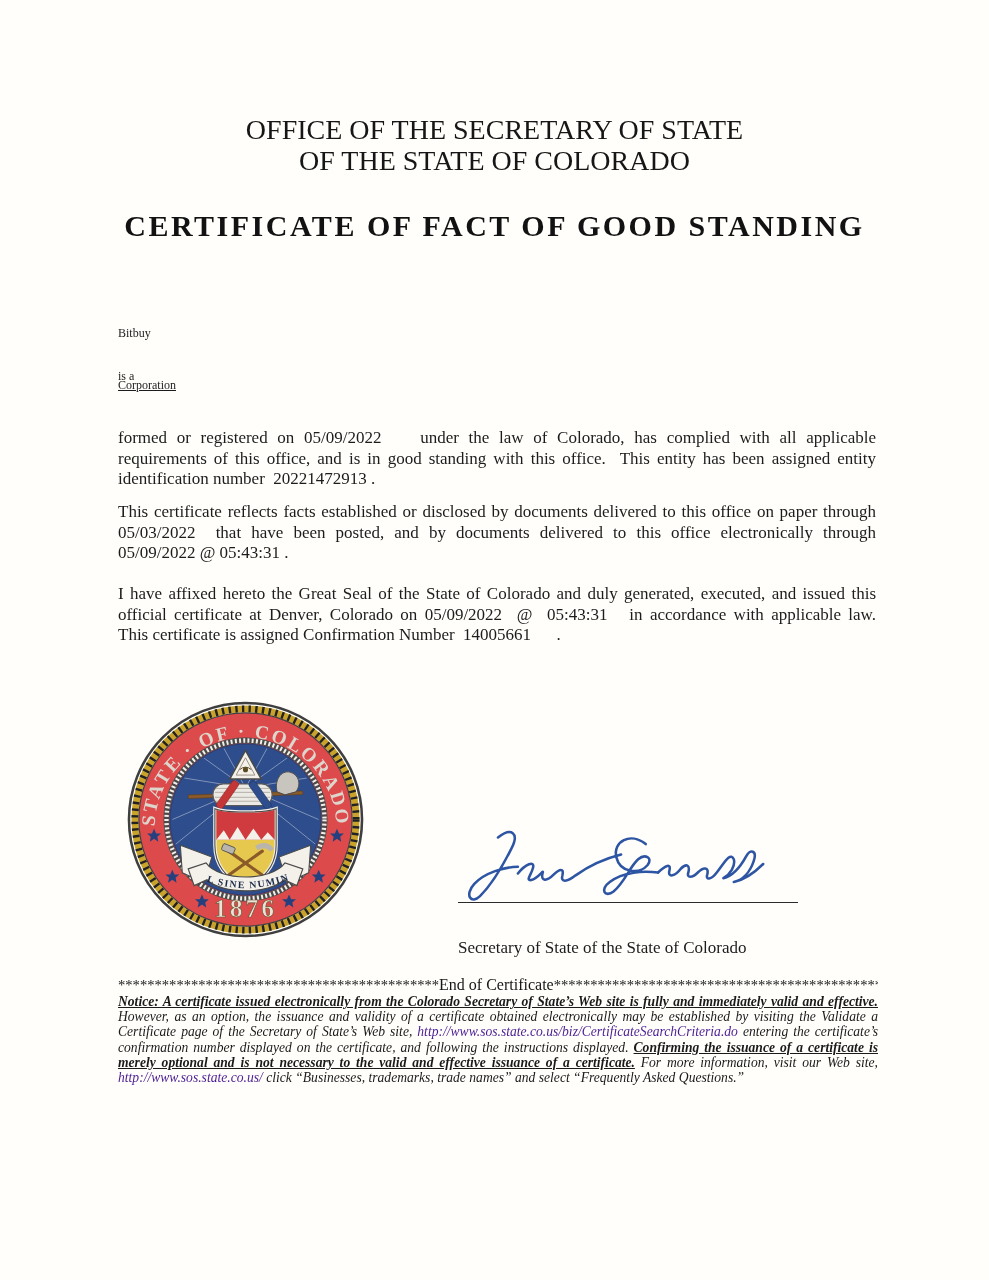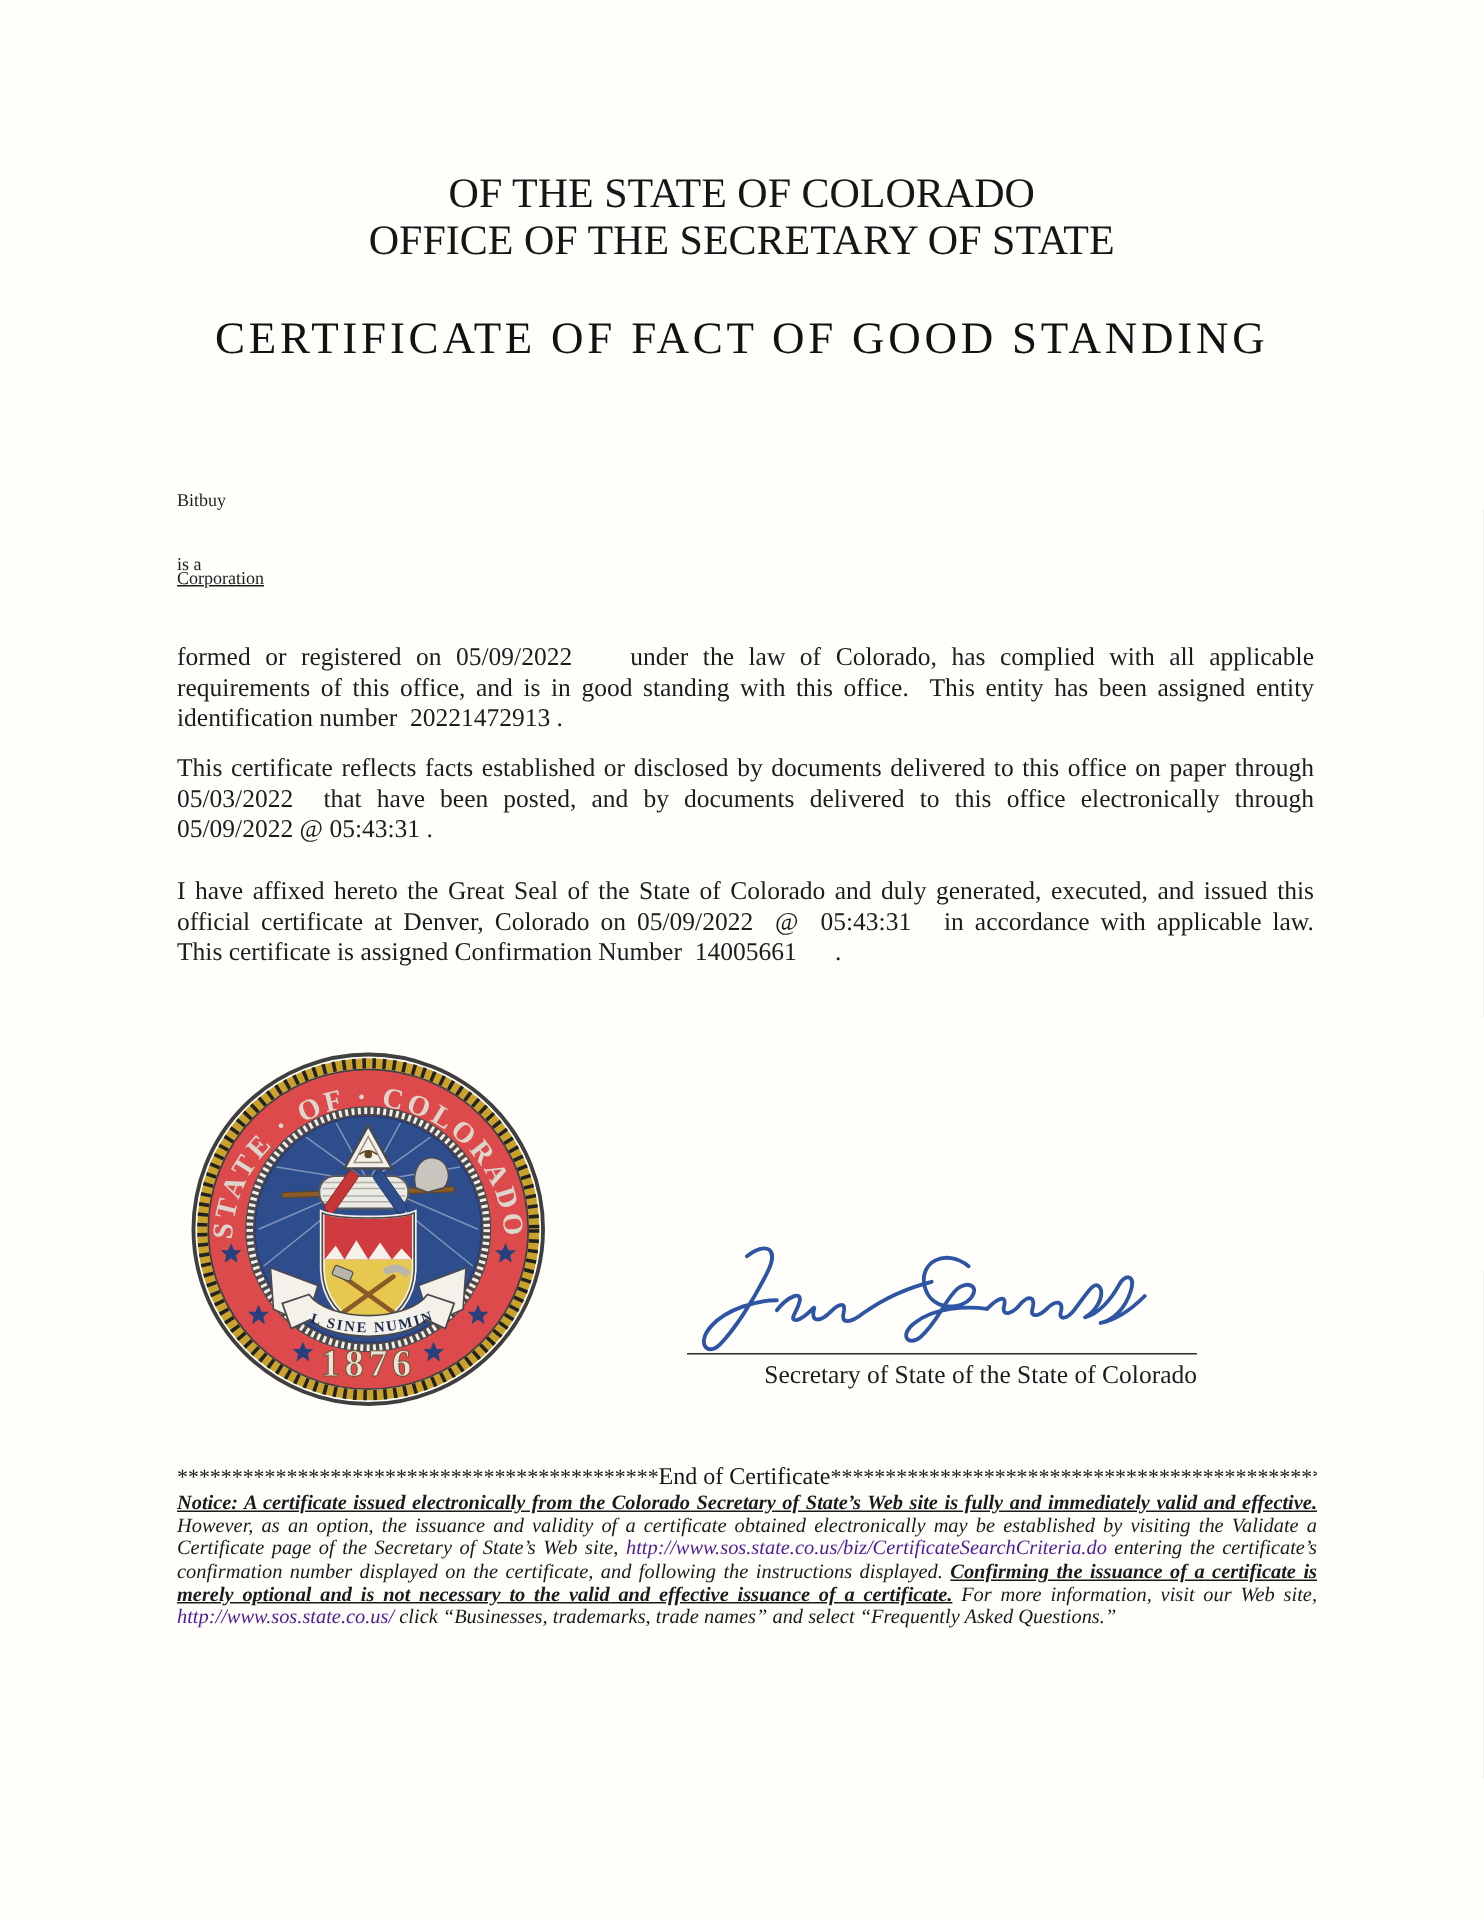--- a/index.html
+++ b/index.html
@@ -11,50 +11,50 @@
     font-family:"Liberation Serif", serif;
     color:#1c1c1c;
     overflow:hidden;
   }
   .hdr{
     position:absolute;top:114px;left:0;width:100%;
     text-align:center;font-size:28px;line-height:31px;color:#161616;
   }
   .doc-title{
     position:absolute;top:209px;left:0;width:100%;
-    text-align:center;font-size:30px;font-weight:normal;letter-spacing:2.5px;
+    text-align:center;font-size:30px;font-weight:bold;letter-spacing:2.5px;
     color:#121212;
   }
   .block{position:absolute;left:118px;width:758px;font-size:17px;line-height:20.7px;}
   .jline{text-align:justify;text-align-last:justify;height:20.7px;overflow:hidden;}
   .jline.jlast{text-align-last:left;}
   .centerline{position:absolute;left:118px;width:758px;text-align:left;font-size:12px;}
   .seal-wrap{position:absolute;left:127px;top:701px;width:237px;height:237px;}
   .sig-img{position:absolute;left:462px;top:824px;width:322px;height:80px;}
   .sig-line{position:absolute;left:458px;top:902px;width:340px;border-top:1.6px solid #2b2b2b;height:0;}
-  .sig-caption{position:absolute;left:458px;top:907px;width:340px;text-align:right;font-size:17px;color:#1c1c1c;}
+  .sig-caption{position:absolute;left:458px;top:938px;width:340px;text-align:left;font-size:17px;color:#1c1c1c;}
   .stars-line{
     position:absolute;left:118px;top:976px;width:760px;
     font-size:14.6px;white-space:nowrap;overflow:hidden;text-align:center;color:#161616;
   }
   .notice{
     position:absolute;left:118px;top:994px;width:760px;
     font-size:13.6px;line-height:15.2px;font-style:italic;text-align:justify;color:#1a1a1a;
   }
   .notice .u{text-decoration:underline;font-weight:bold;}
   .notice .lnk{color:#4c1d95;text-decoration:none;font-style:italic;}
 </style>
 </head>
 <body>
 
 <div class="page">
 
   <div class="hdr">
+    <div>OFFICE OF THE SECRETARY OF STATE</div>
     <div>OF THE STATE OF COLORADO</div>
-    <div>OFFICE OF THE SECRETARY OF STATE</div>
   </div>
 
   <div class="doc-title">CERTIFICATE OF FACT OF GOOD STANDING</div>
 
 
   <div class="centerline" style="top:326px;">Bitbuy</div>
   <div class="centerline" style="top:369px;">is a</div>
   <div class="centerline" style="top:378px;text-decoration:underline;">Corporation</div>
 
   <div class="block" style="top:428px;">

